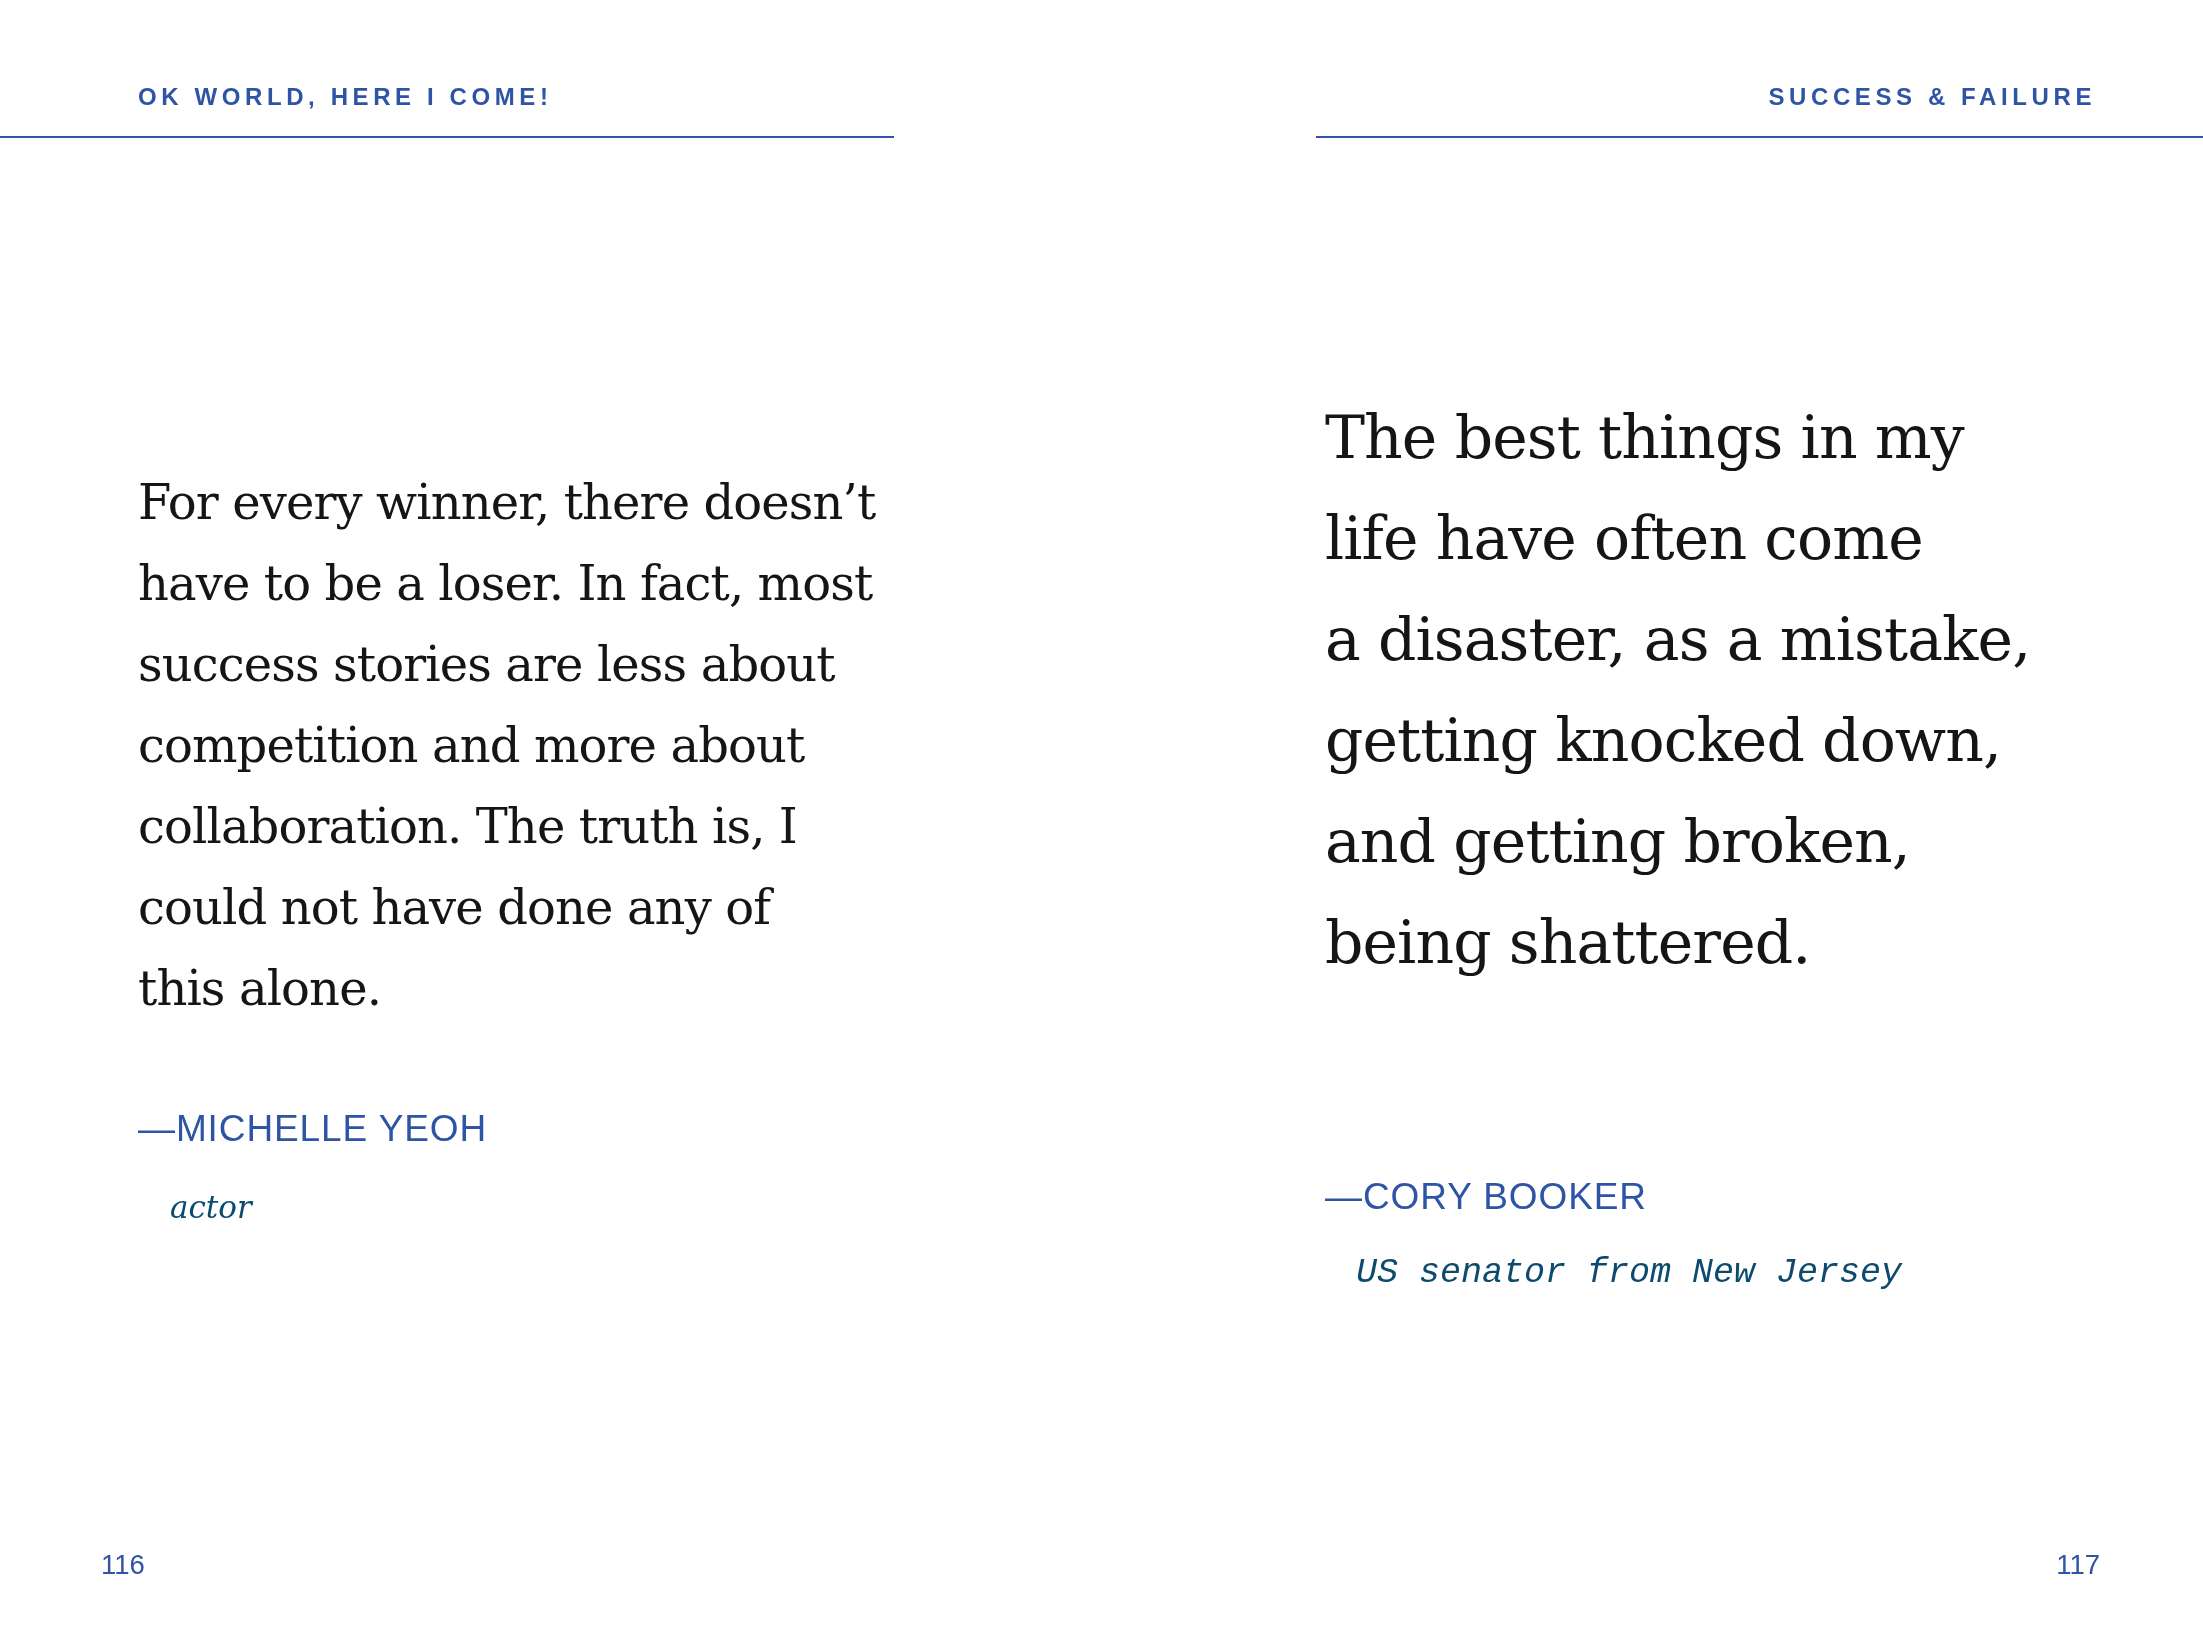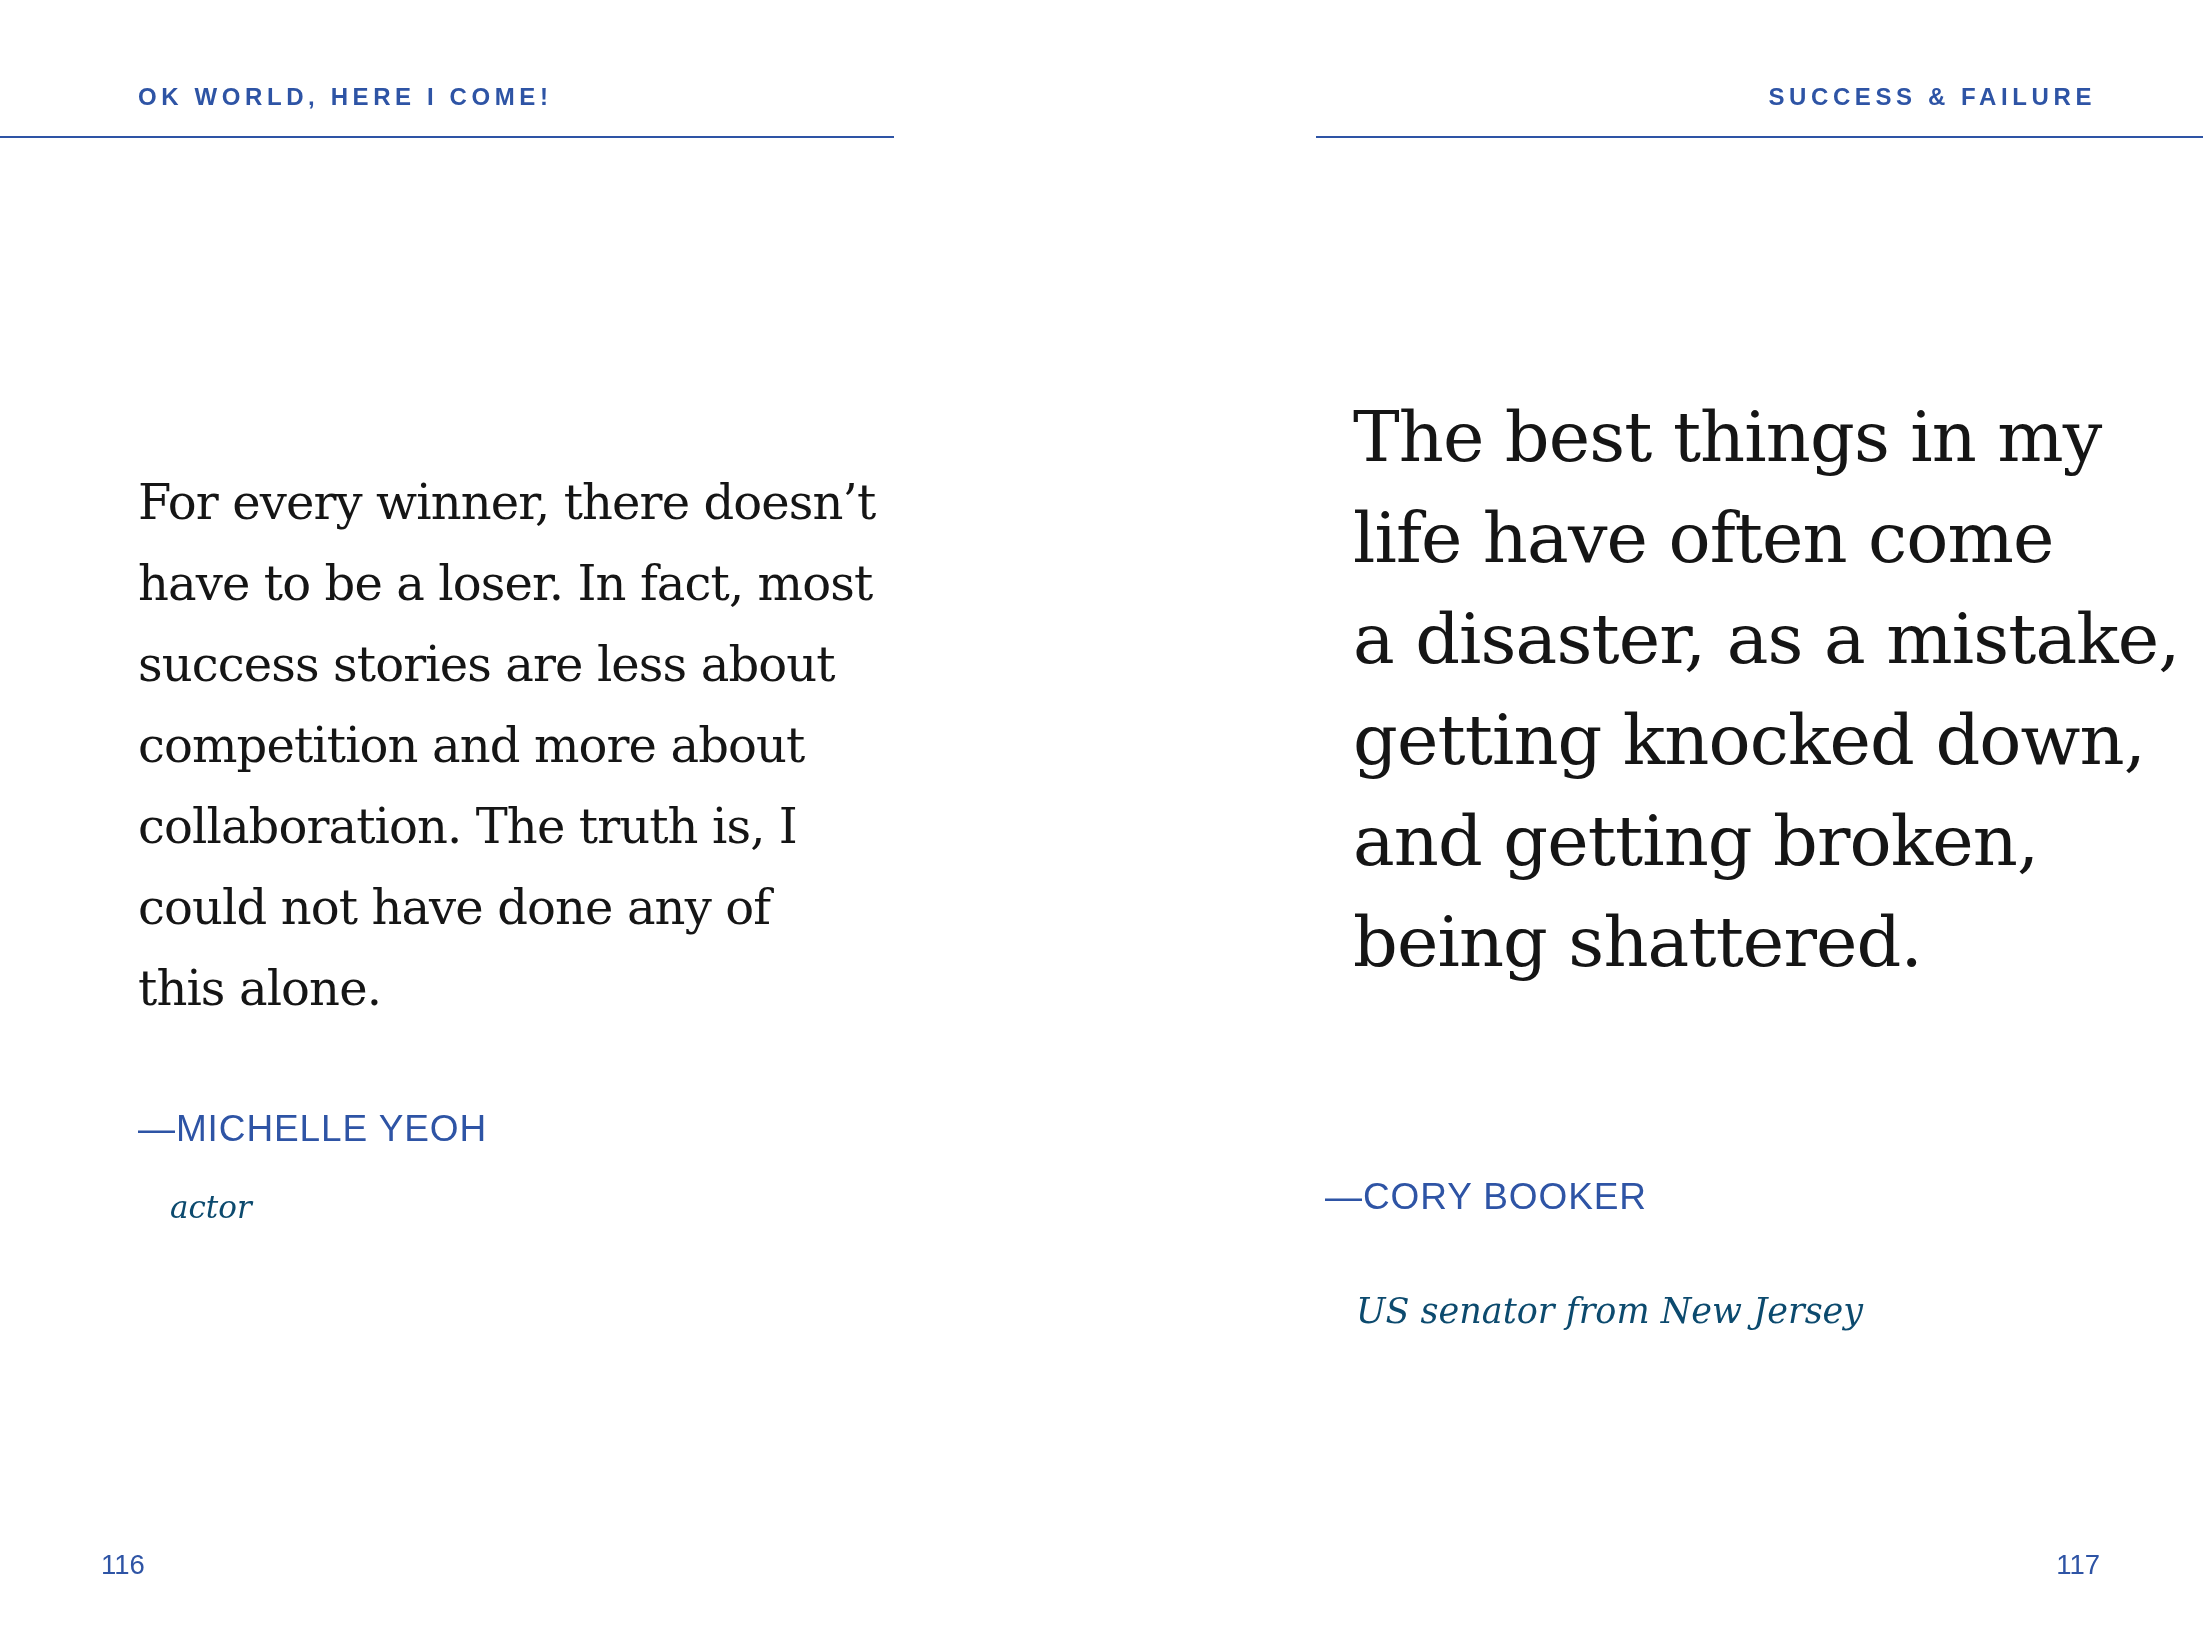--- a/index.html
+++ b/index.html
@@ -23,21 +23,21 @@
   .rule {
     height: 1.8px;
     background: #2e54a5;
   }
   .quote {
     font-family: "DejaVu Serif", serif;
     color: #151515;
     letter-spacing: -0.9px;
   }
   .quote-left  { font-size: 48px; line-height: 81px; }
-  .quote-right { font-size: 70px; line-height: 101px; margin-left: 28px; }
+  .quote-right { font-size: 60px; line-height: 101px; }
   .quote div { white-space: nowrap; }
   .attr {
     font-family: "Liberation Sans", sans-serif;
     font-size: 37px;
     font-weight: 400;
     color: #2e54a5;
     letter-spacing: 0.9px;
     line-height: 1.2;
     white-space: nowrap;
   }
@@ -91,19 +91,19 @@
     <div class="quote quote-right abs" style="left:223px;top:387px;">
       <div>The best things in my</div>
       <div>life have often come</div>
       <div>a disaster, as a mistake,</div>
       <div>getting knocked down,</div>
       <div>and getting broken,</div>
       <div>being shattered.</div>
     </div>
 
     <div class="attr abs" style="left:223px;top:1175px;">—CORY BOOKER</div>
-    <div class="role role-right abs" style="left:254px;top:1265px;">US senator from New Jersey</div>
+    <div class="role role-right abs" style="left:254px;top:1227px;font-family:Liberation Mono, monospace;">US senator from New Jersey</div>
 
     <div class="pagenum abs" style="right:104px;top:1548px;text-align:center;">117</div>
   </div>
 
 </div>
 
 
 </body></html>

